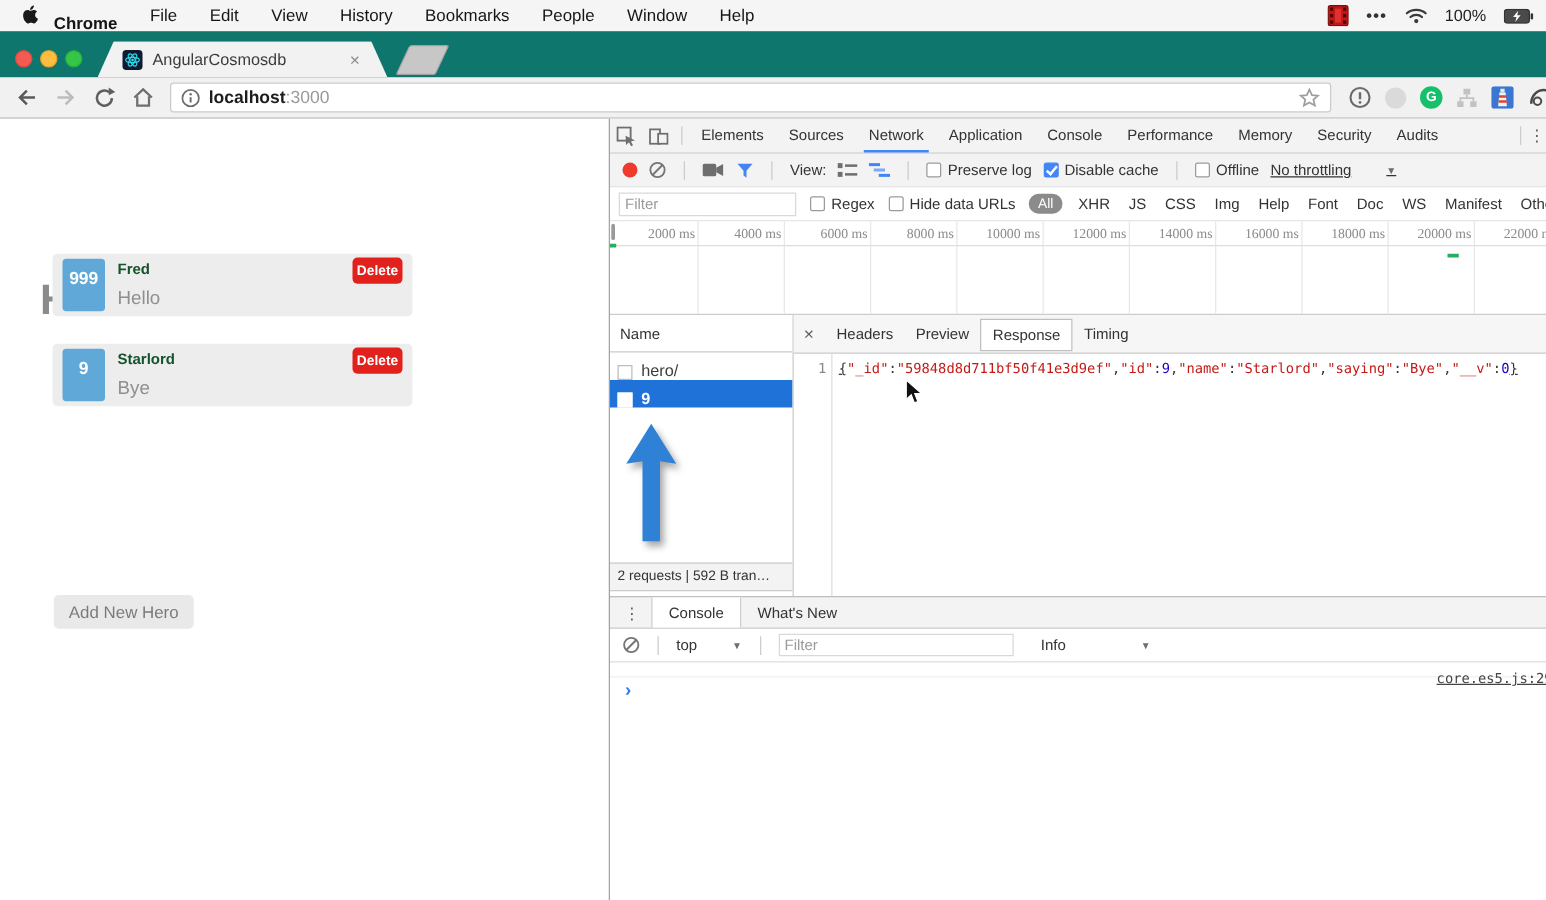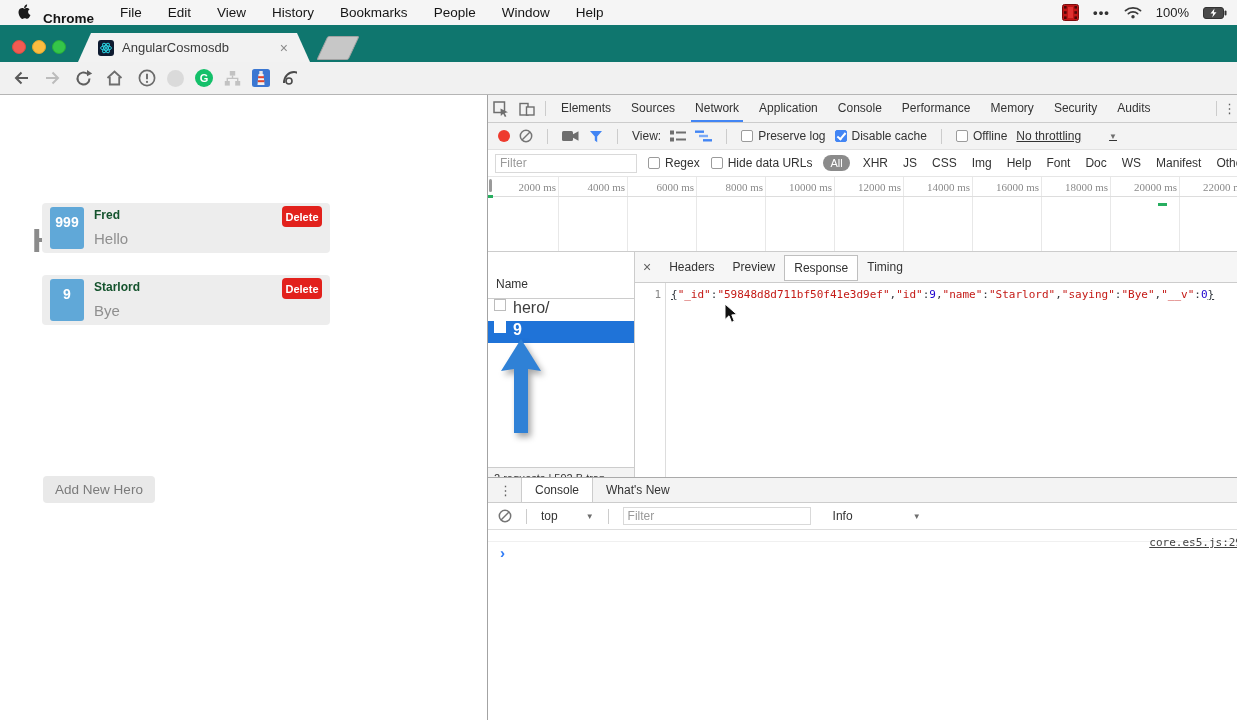--- a/index.html
+++ b/index.html
@@ -89,23 +89,23 @@
   .ftypes{display:flex;gap:15px;margin-left:2px;}
 
   .timeline{position:absolute;left:0;top:82px;width:100%;height:75px;border-bottom:1px solid #ccc;overflow:hidden;box-sizing:border-box;}
   .gridline{position:absolute;top:0;bottom:0;width:1px;background:#e8e8e8;}
   .ruler-line{position:absolute;left:0;right:0;top:19px;height:1px;background:#ddd;}
   .tick{position:absolute;top:4px;width:64px;text-align:right;font-size:11px;color:#8a8a8a;white-space:nowrap;font-family:Liberation Serif, serif;}
   .handle{position:absolute;left:1px;top:2px;width:3px;height:13px;background:#9a9a9a;border-radius:2px;}
   .wdash{position:absolute;height:3px;background:#27ae60;}
 
   .net-main{position:absolute;left:0;top:157px;width:100%;height:225px;}
-  .name-col{position:absolute;left:0;top:17px;width:146px;height:225px;}
+  .name-col{position:absolute;left:0;top:0;width:146px;height:225px;}
   .name-header{height:30px;border-bottom:1px solid #ccc;font-size:12px;color:#333;line-height:30px;padding-left:8px;box-sizing:border-box;}
-  .req-row{height:22px;display:flex;align-items:flex-start;gap:7px;padding-left:6px;font-size:16px;color:#3c3c3c;}
+  .req-row{height:22px;display:flex;align-items:flex-end;gap:7px;padding-left:6px;font-size:13px;color:#3c3c3c;}
   .req-row .fav{width:12px;height:12px;border:1px solid #bcbcbc;background:#fff;box-sizing:border-box;flex:none;}
   .req-row.sel{background:#1f73d8;color:#fff;font-weight:bold;}
   .req-row.sel .fav{border-color:#fff;}
   .summary{position:absolute;left:0;top:198px;width:146px;height:23px;background:#f3f3f3;border-top:1px solid #ccc;border-bottom:1px solid #ccc;
            font-size:11px;color:#333;line-height:21px;padding-left:6px;box-sizing:border-box;white-space:nowrap;overflow:hidden;}
   .splitter{position:absolute;left:146px;top:0;width:1px;height:225px;background:#ccc;}
   .detail{position:absolute;left:147px;top:0;right:0;height:225px;}
   .detail-tabbar{height:30px;border-bottom:1px solid #ccc;background:#f6f6f6;display:flex;align-items:center;font-size:12px;color:#333;}
   .dclose{margin:0 9px 0 8px;color:#5f5f5f;font-size:14px;}
   .dtab{padding:0 9px;white-space:nowrap;height:30px;line-height:30px;}
@@ -227,20 +227,37 @@
         <path d="M15.5 9.5 a6 6 0 1 1 -2.2 -4.65" stroke="#5f5f5f" stroke-width="2"></path>
         <polygon points="13,1 13,7.2 18.2,4.6" fill="#5f5f5f"></polygon>
       </svg>
   </span>
   <span class="navbtn">
     <svg width="19" height="18" viewBox="0 0 19 18" fill="none">
         <path d="M2.5 9 L9.5 2.5 L16.5 9" stroke="#6e6e6e" stroke-width="1.8"></path>
         <path d="M4.8 8 V15.5 H14.2 V8" stroke="#6e6e6e" stroke-width="1.8"></path>
       </svg>
   </span>
+  <div class="urlbar">
+    <span>
+      <svg width="15" height="15" viewBox="0 0 15 15" fill="none">
+          <circle cx="7.5" cy="7.5" r="6.6" stroke="#6e6e6e" stroke-width="1.4"></circle>
+          <line x1="7.5" y1="6.7" x2="7.5" y2="11" stroke="#6e6e6e" stroke-width="1.6"></line>
+          <circle cx="7.5" cy="4.4" r="0.95" fill="#6e6e6e"></circle>
+        </svg>
+    </span>
+    <span>
+      <span class="url-host">localhost</span><span class="url-port">:3000</span>
+    </span>
+    <span class="url-star">
+      <svg width="17" height="17" viewBox="0 0 18 18" fill="none">
+          <path d="M9 1.8 L11.2 6.4 16.3 6.9 12.5 10.3 13.6 15.3 9 12.7 4.4 15.3 5.5 10.3 1.7 6.9 6.8 6.4 Z" stroke="#9e9e9e" stroke-width="1.5"></path>
+        </svg>
+    </span>
+  </div>
   <span class="ext">
     <span>
       <svg width="18" height="18" viewBox="0 0 18 18" fill="none">
           <circle cx="9" cy="9" r="7.6" stroke="#6b6b6b" stroke-width="1.7"></circle>
           <line x1="9" y1="4.8" x2="9" y2="10.3" stroke="#6b6b6b" stroke-width="1.9"></line>
           <circle cx="9" cy="12.9" r="1.1" fill="#6b6b6b"></circle>
         </svg>
     </span>
     <span class="faded"></span>
     <span class="gcircle">G</span>

